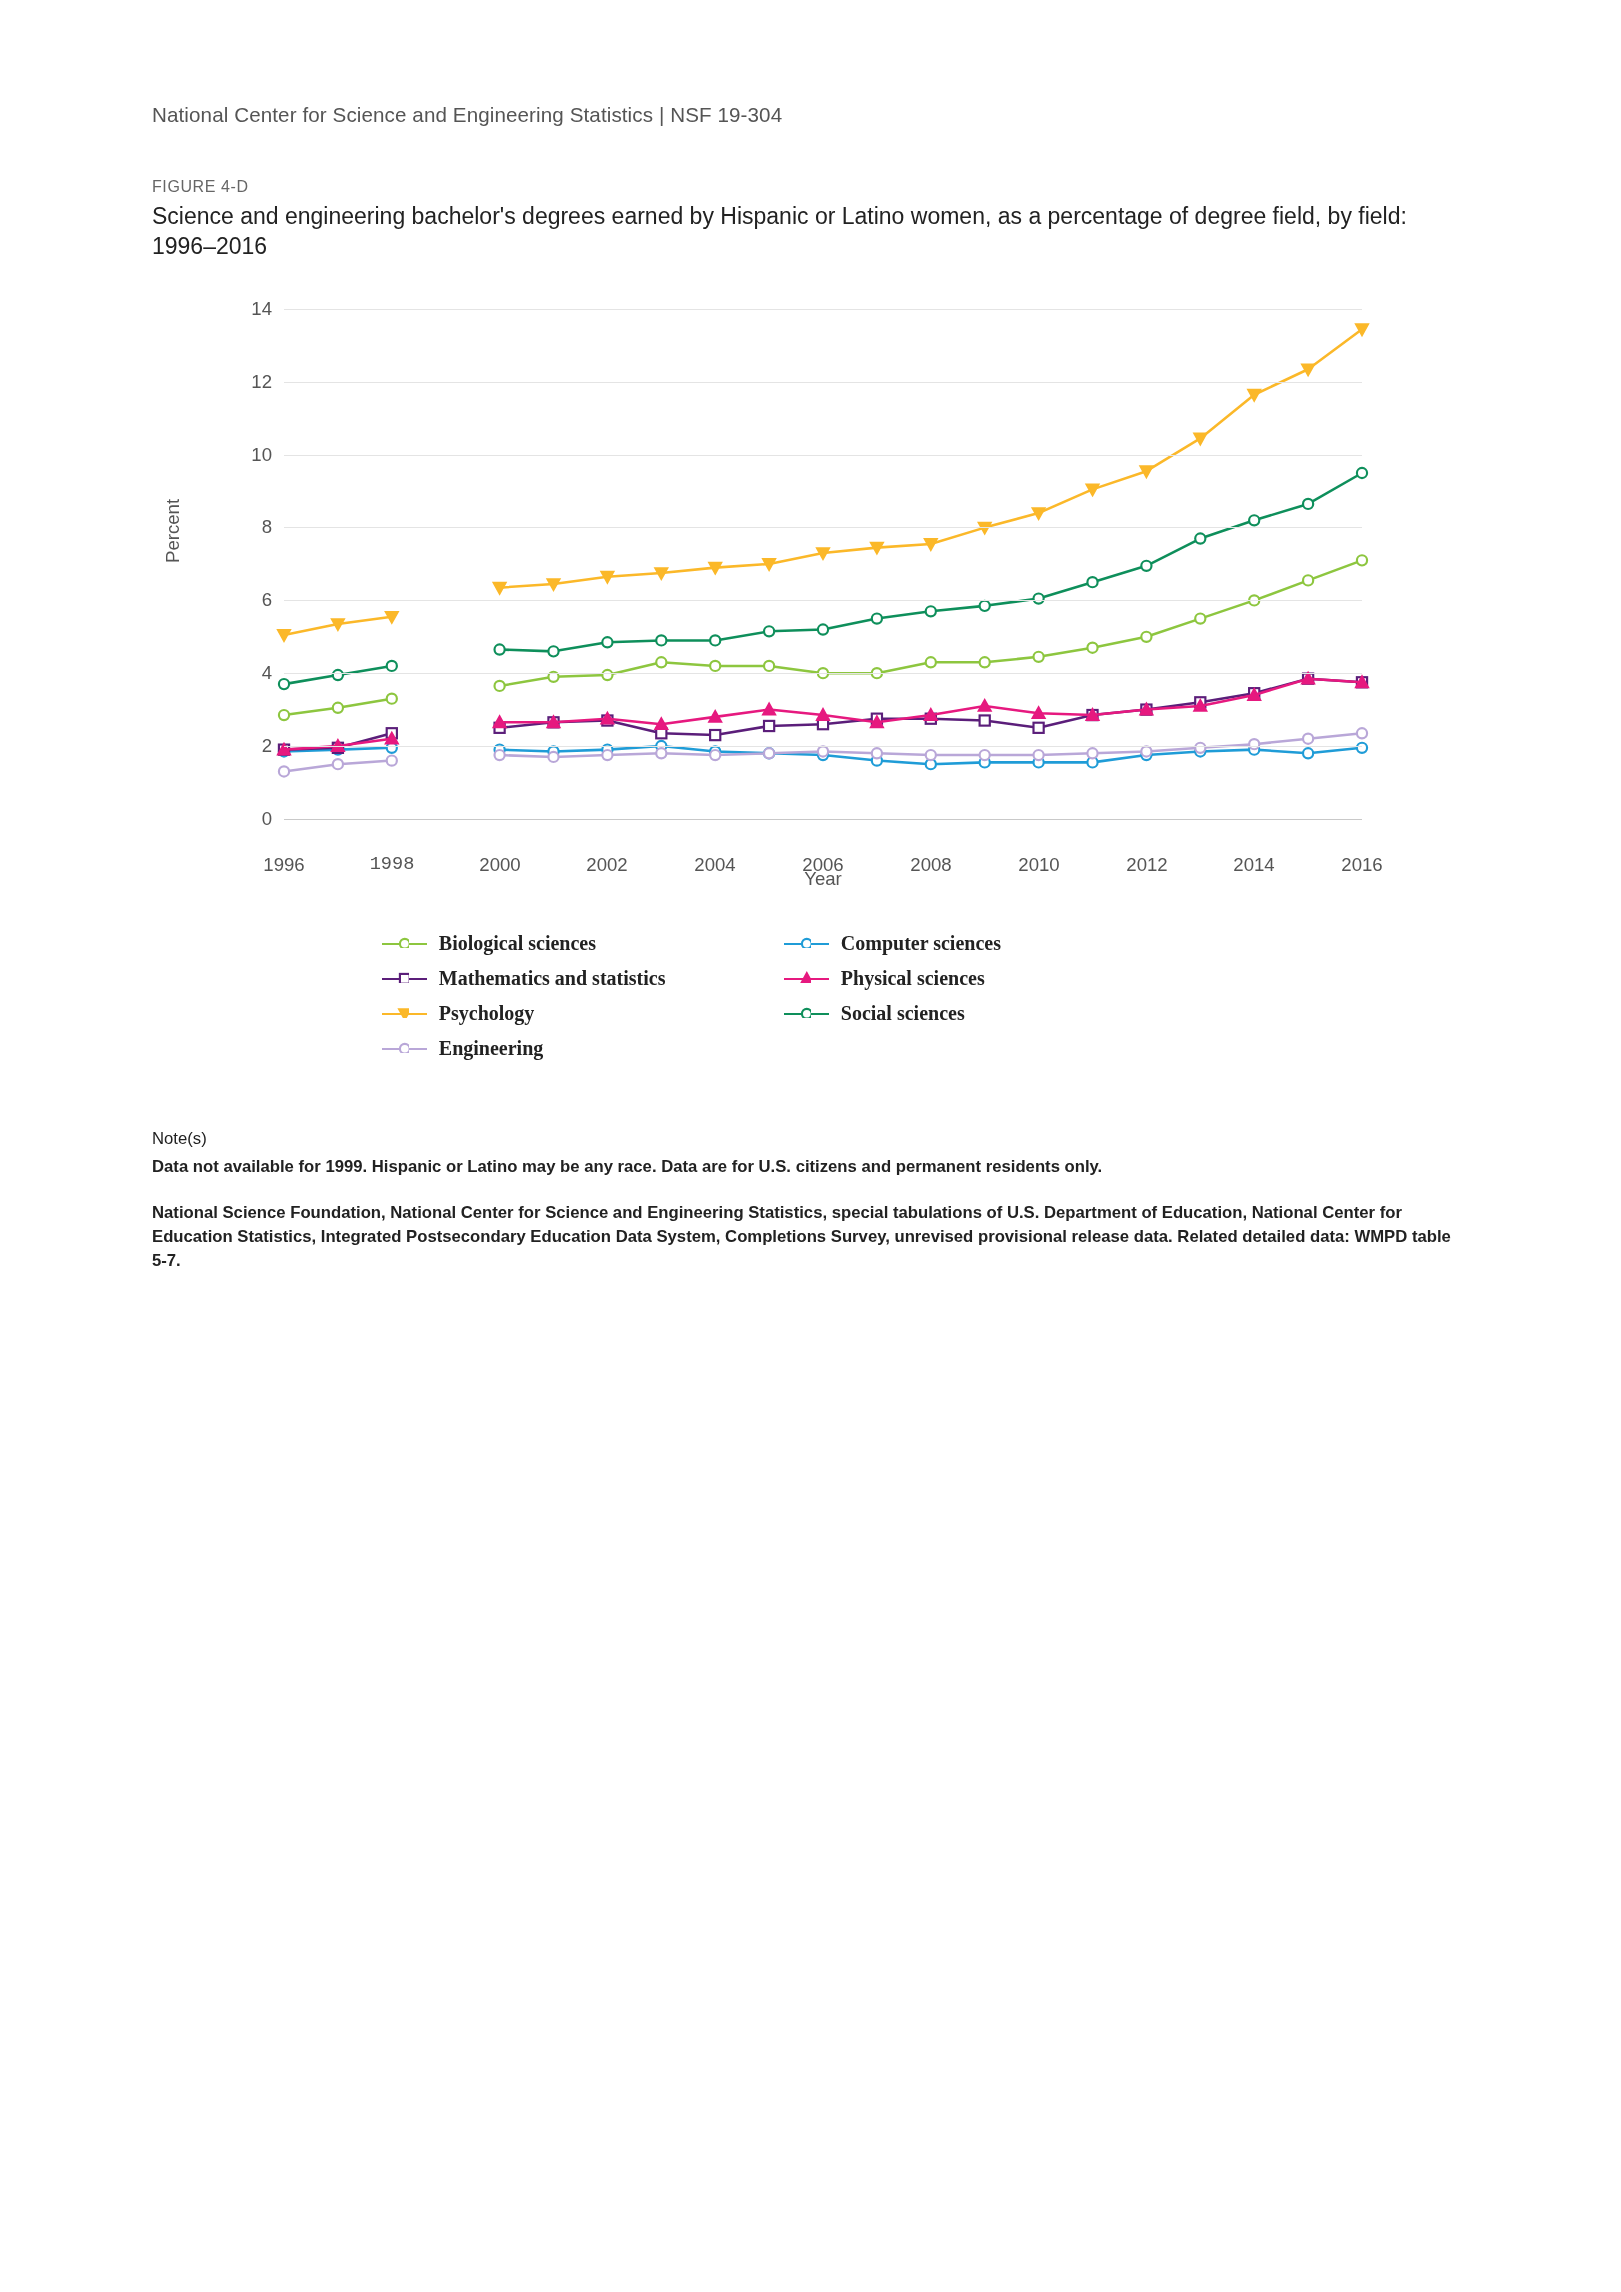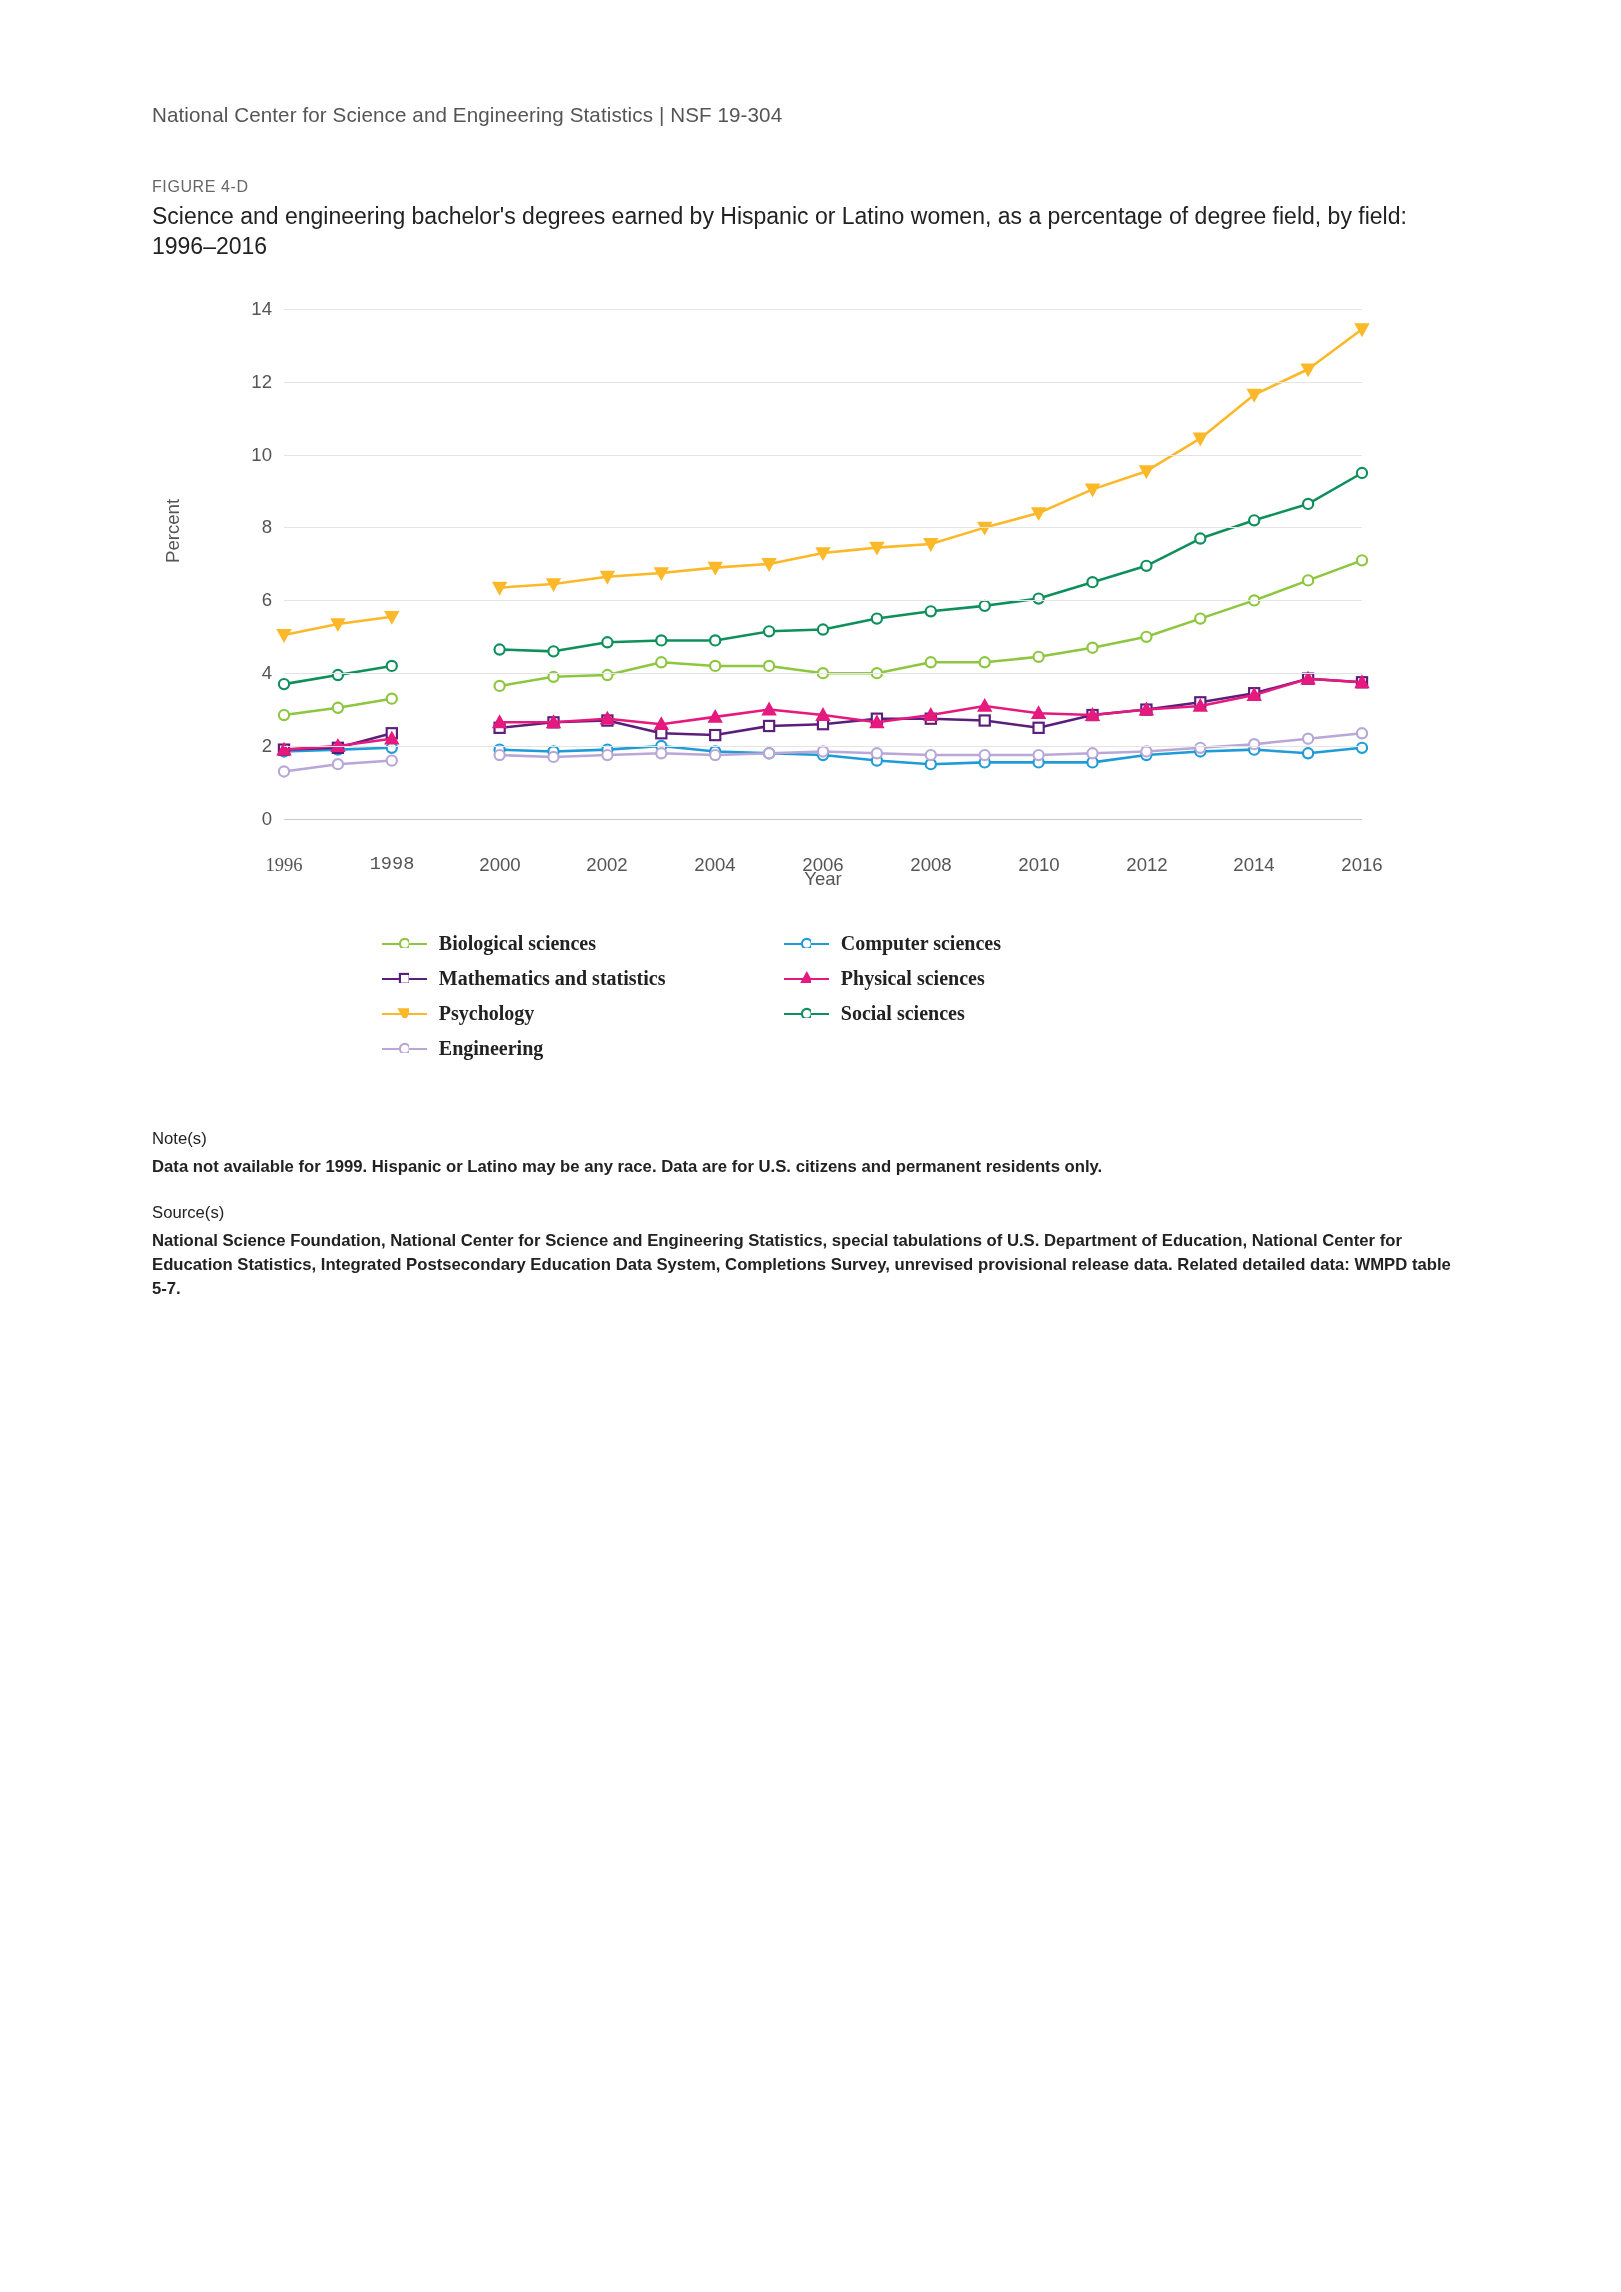--- a/index.html
+++ b/index.html
@@ -376,21 +376,21 @@
         <div class="gridline" style="top: 291px;"></div>
         <div class="ytick" style="top: 291px;">6</div>
         <div class="gridline" style="top: 218px;"></div>
         <div class="ytick" style="top: 218px;">8</div>
         <div class="gridline" style="top: 146px;"></div>
         <div class="ytick" style="top: 146px;">10</div>
         <div class="gridline" style="top: 73px;"></div>
         <div class="ytick" style="top: 73px;">12</div>
         <div class="gridline" style="top: 0px;"></div>
         <div class="ytick" style="top: 0px;">14</div>
-        <div class="xtick" style="left: 0px; font-family: Liberation Serif, serif;">1996</div>
+        <div class="xtick" style="left: 0px;">1996</div>
         <div class="xtick" style="left: 108px; font-family: Liberation Mono, monospace;">1998</div>
         <div class="xtick" style="left: 216px;">2000</div>
         <div class="xtick" style="left: 323px;">2002</div>
         <div class="xtick" style="left: 431px;">2004</div>
         <div class="xtick" style="left: 539px;">2006</div>
         <div class="xtick" style="left: 647px;">2008</div>
         <div class="xtick" style="left: 755px;">2010</div>
         <div class="xtick" style="left: 863px;">2012</div>
         <div class="xtick" style="left: 970px;">2014</div>
         <div class="xtick" style="left: 1078px;">2016</div>
@@ -455,18 +455,17 @@
               <circle cx="8" cy="8" r="5" fill="#ffffff" stroke="#B9A7D8" stroke-width="2.2"></circle>
             </svg>
           </span>
           <span>Engineering</span>
         </div></div>
   </div>
 
   <div class="notes">
     <h4>Note(s)</h4>
     <p class="body">Data not available for 1999. Hispanic or Latino may be any race. Data are for U.S. citizens and permanent residents only.</p>
-    <h4>Source(s)</h4>
     <p class="body">National Science Foundation, National Center for Science and Engineering Statistics, special tabulations of U.S. Department of Education, National Center for Education Statistics, Integrated Postsecondary Education Data System, Completions Survey, unrevised provisional release data. Related detailed data: WMPD table 5-7.</p>
   </div>
 
 </div>
 
 
 </body></html>

